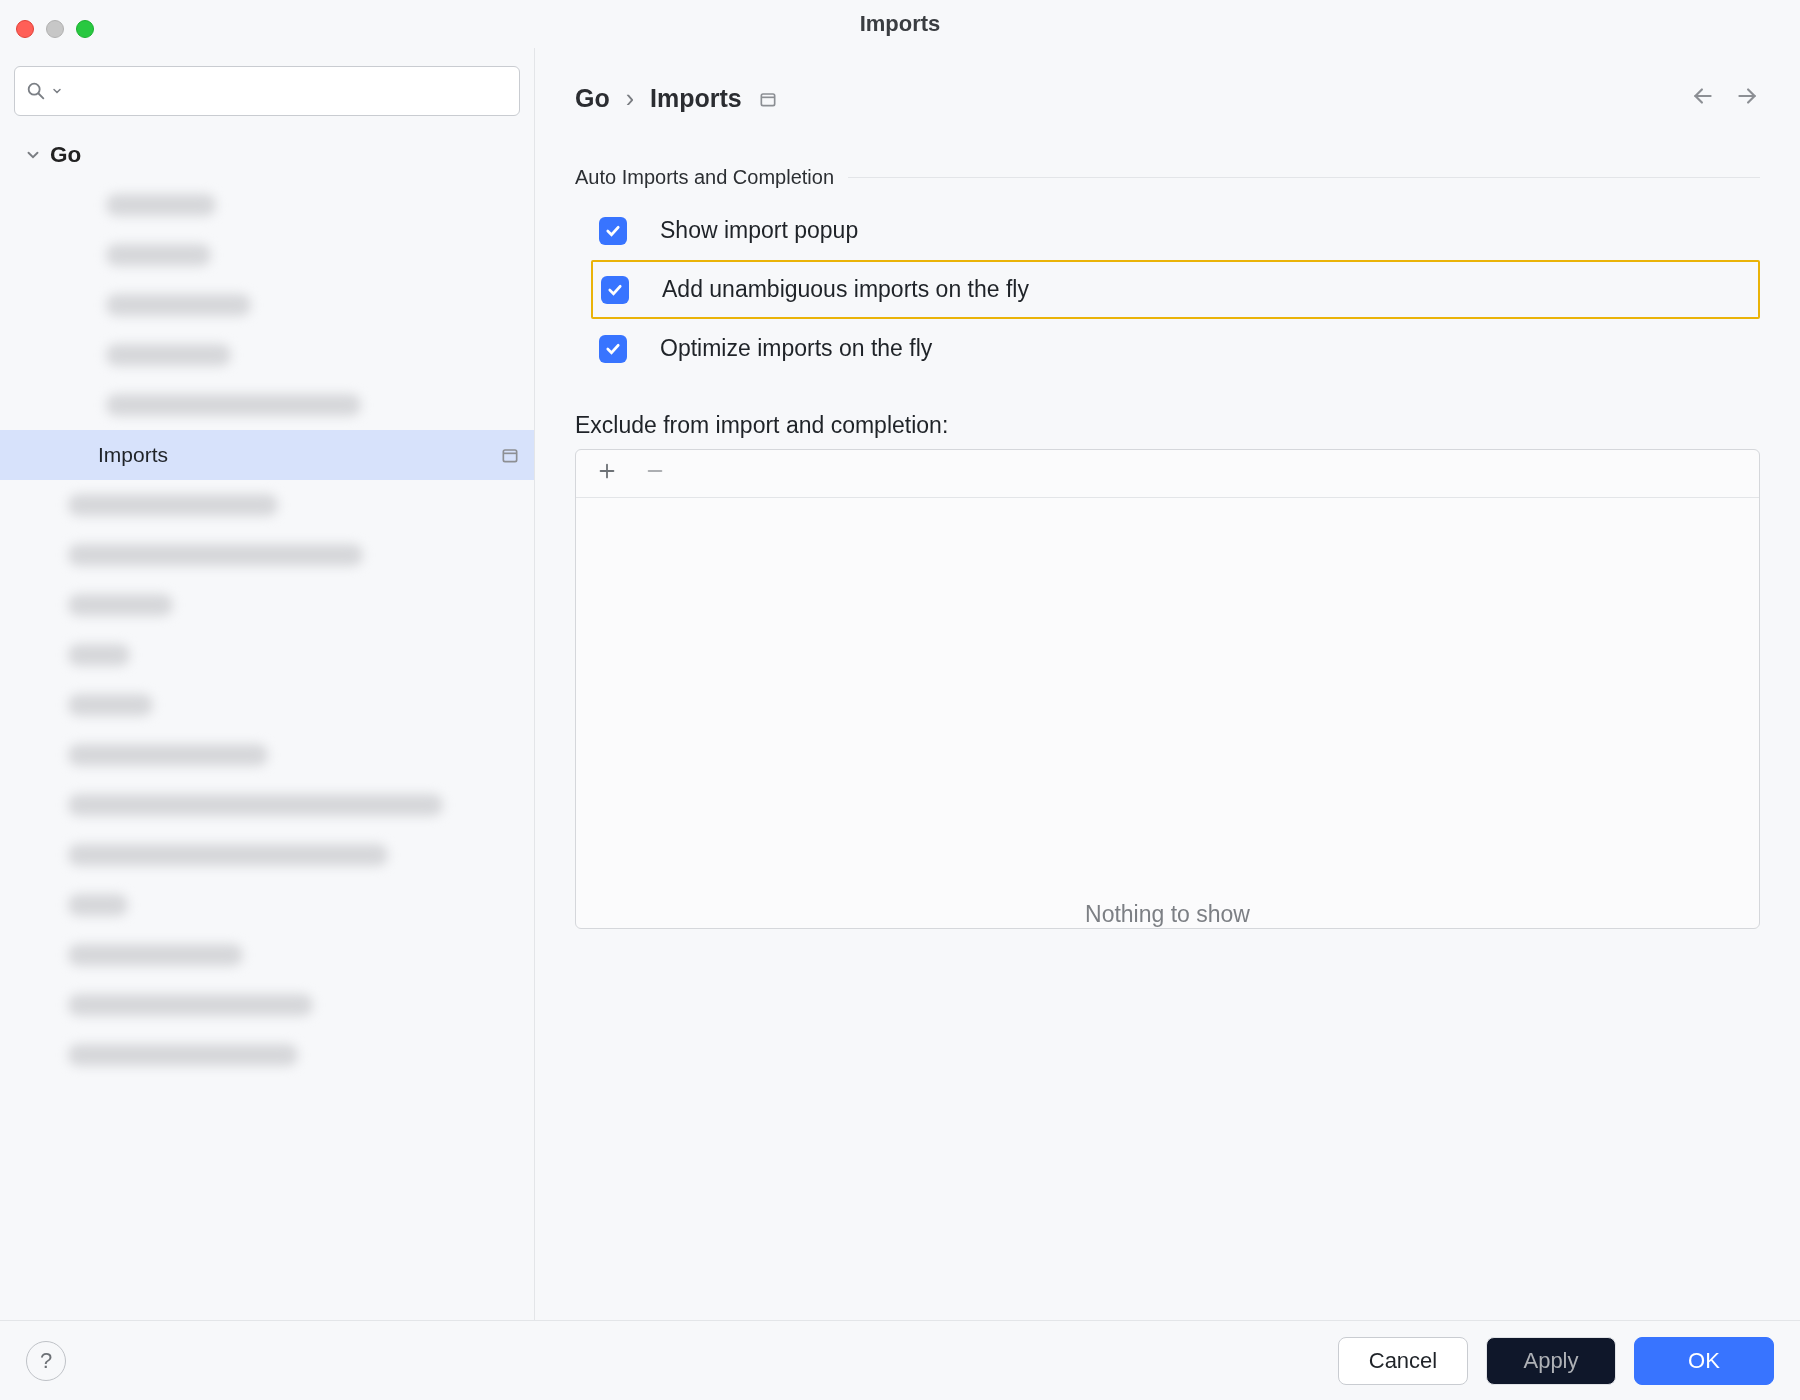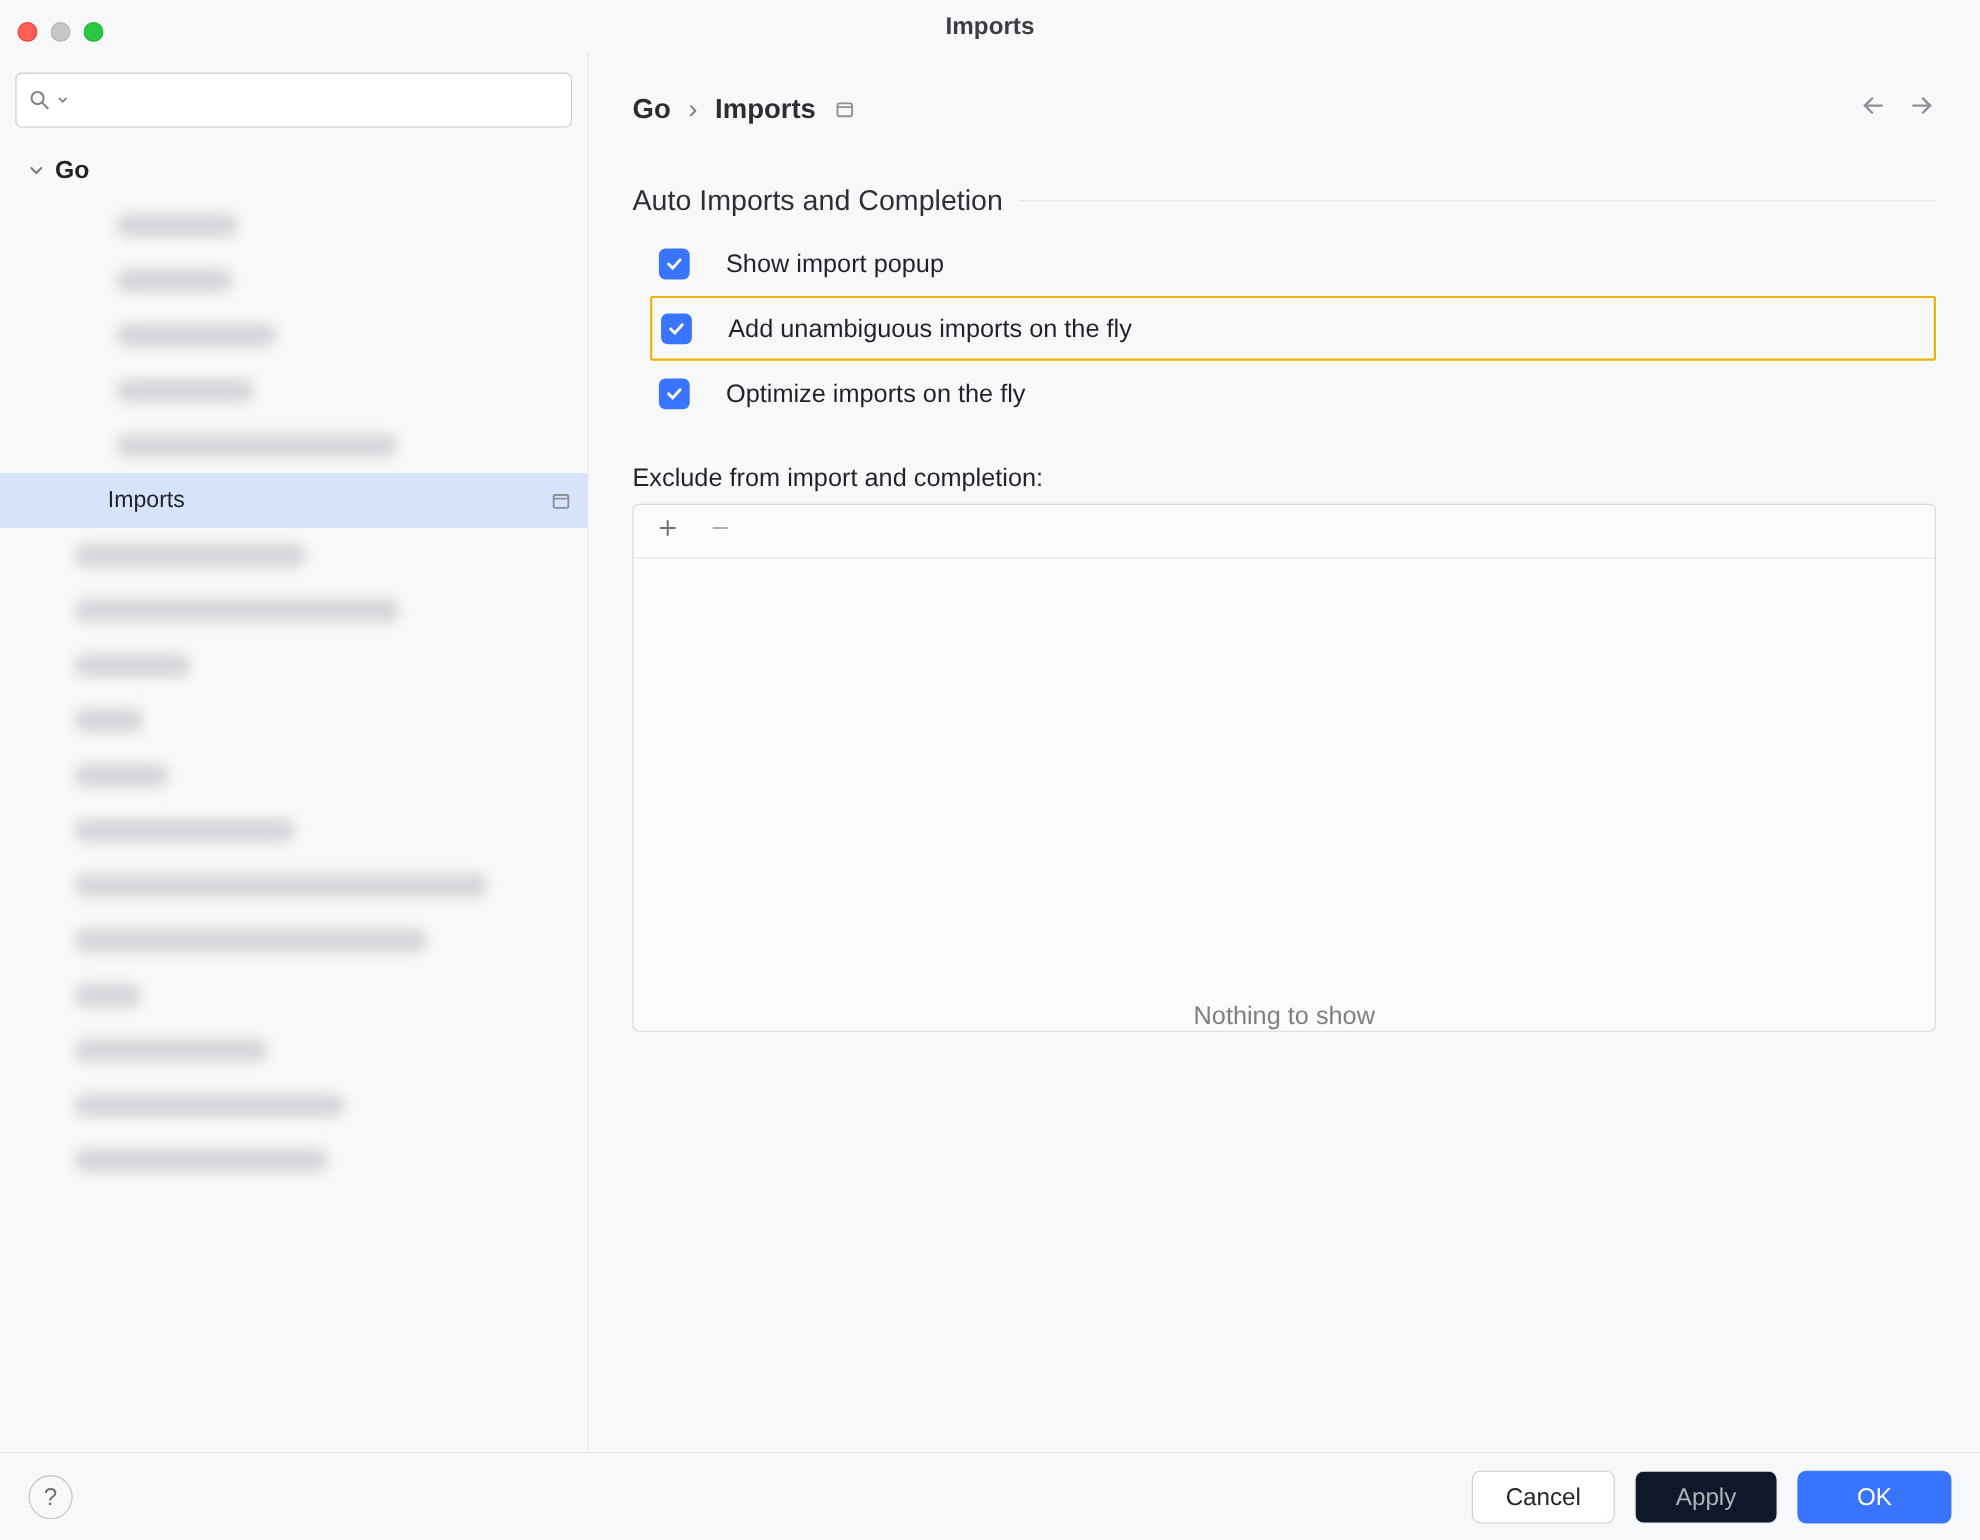--- a/index.html
+++ b/index.html
@@ -160,21 +160,21 @@
   }
   .header-icons, .nav-arrows {
     display: flex;
     align-items: center;
     gap: 18px;
     color: #8c8f94;
   }
   .nav-arrows svg { width: 26px; height: 26px; }
 
   .section-title {
-    font-size: 26px;
+    font-size: 20px;
     color: #2c2f33;
     margin-bottom: 12px;
     display: flex;
     align-items: center;
     gap: 14px;
   }
   .section-title .rule {
     flex: 1;
     height: 1px;
     background: #e3e5e8;

